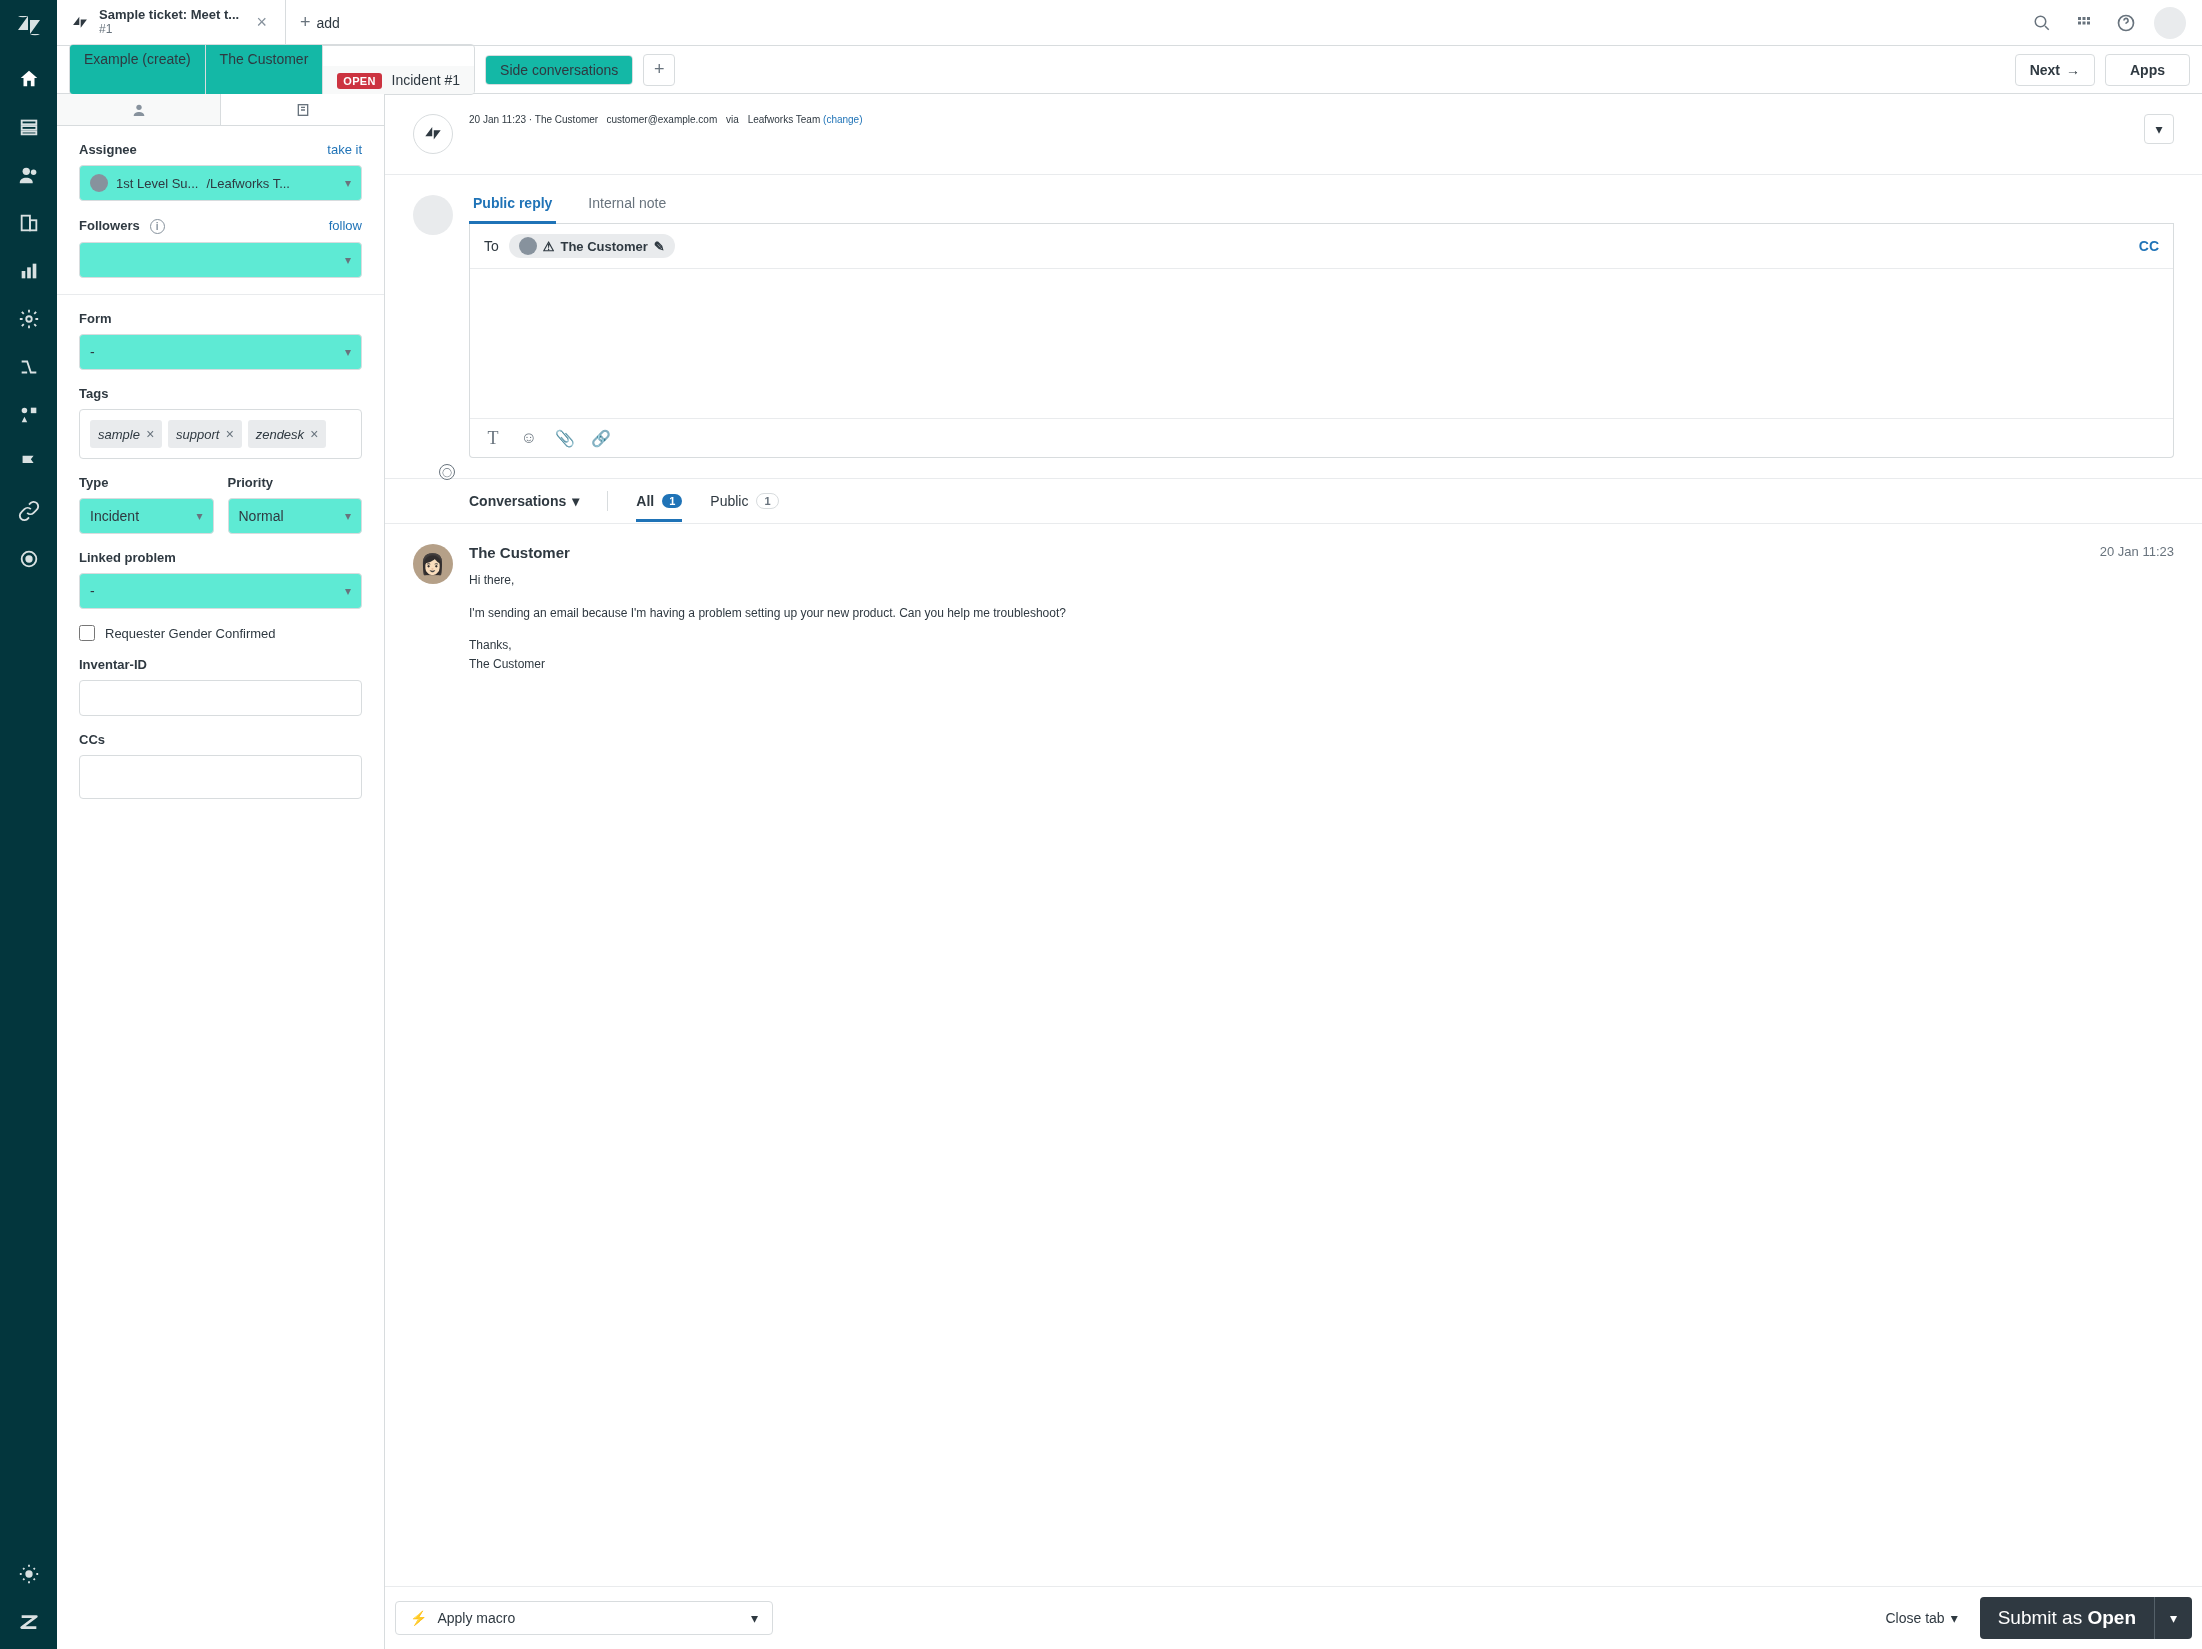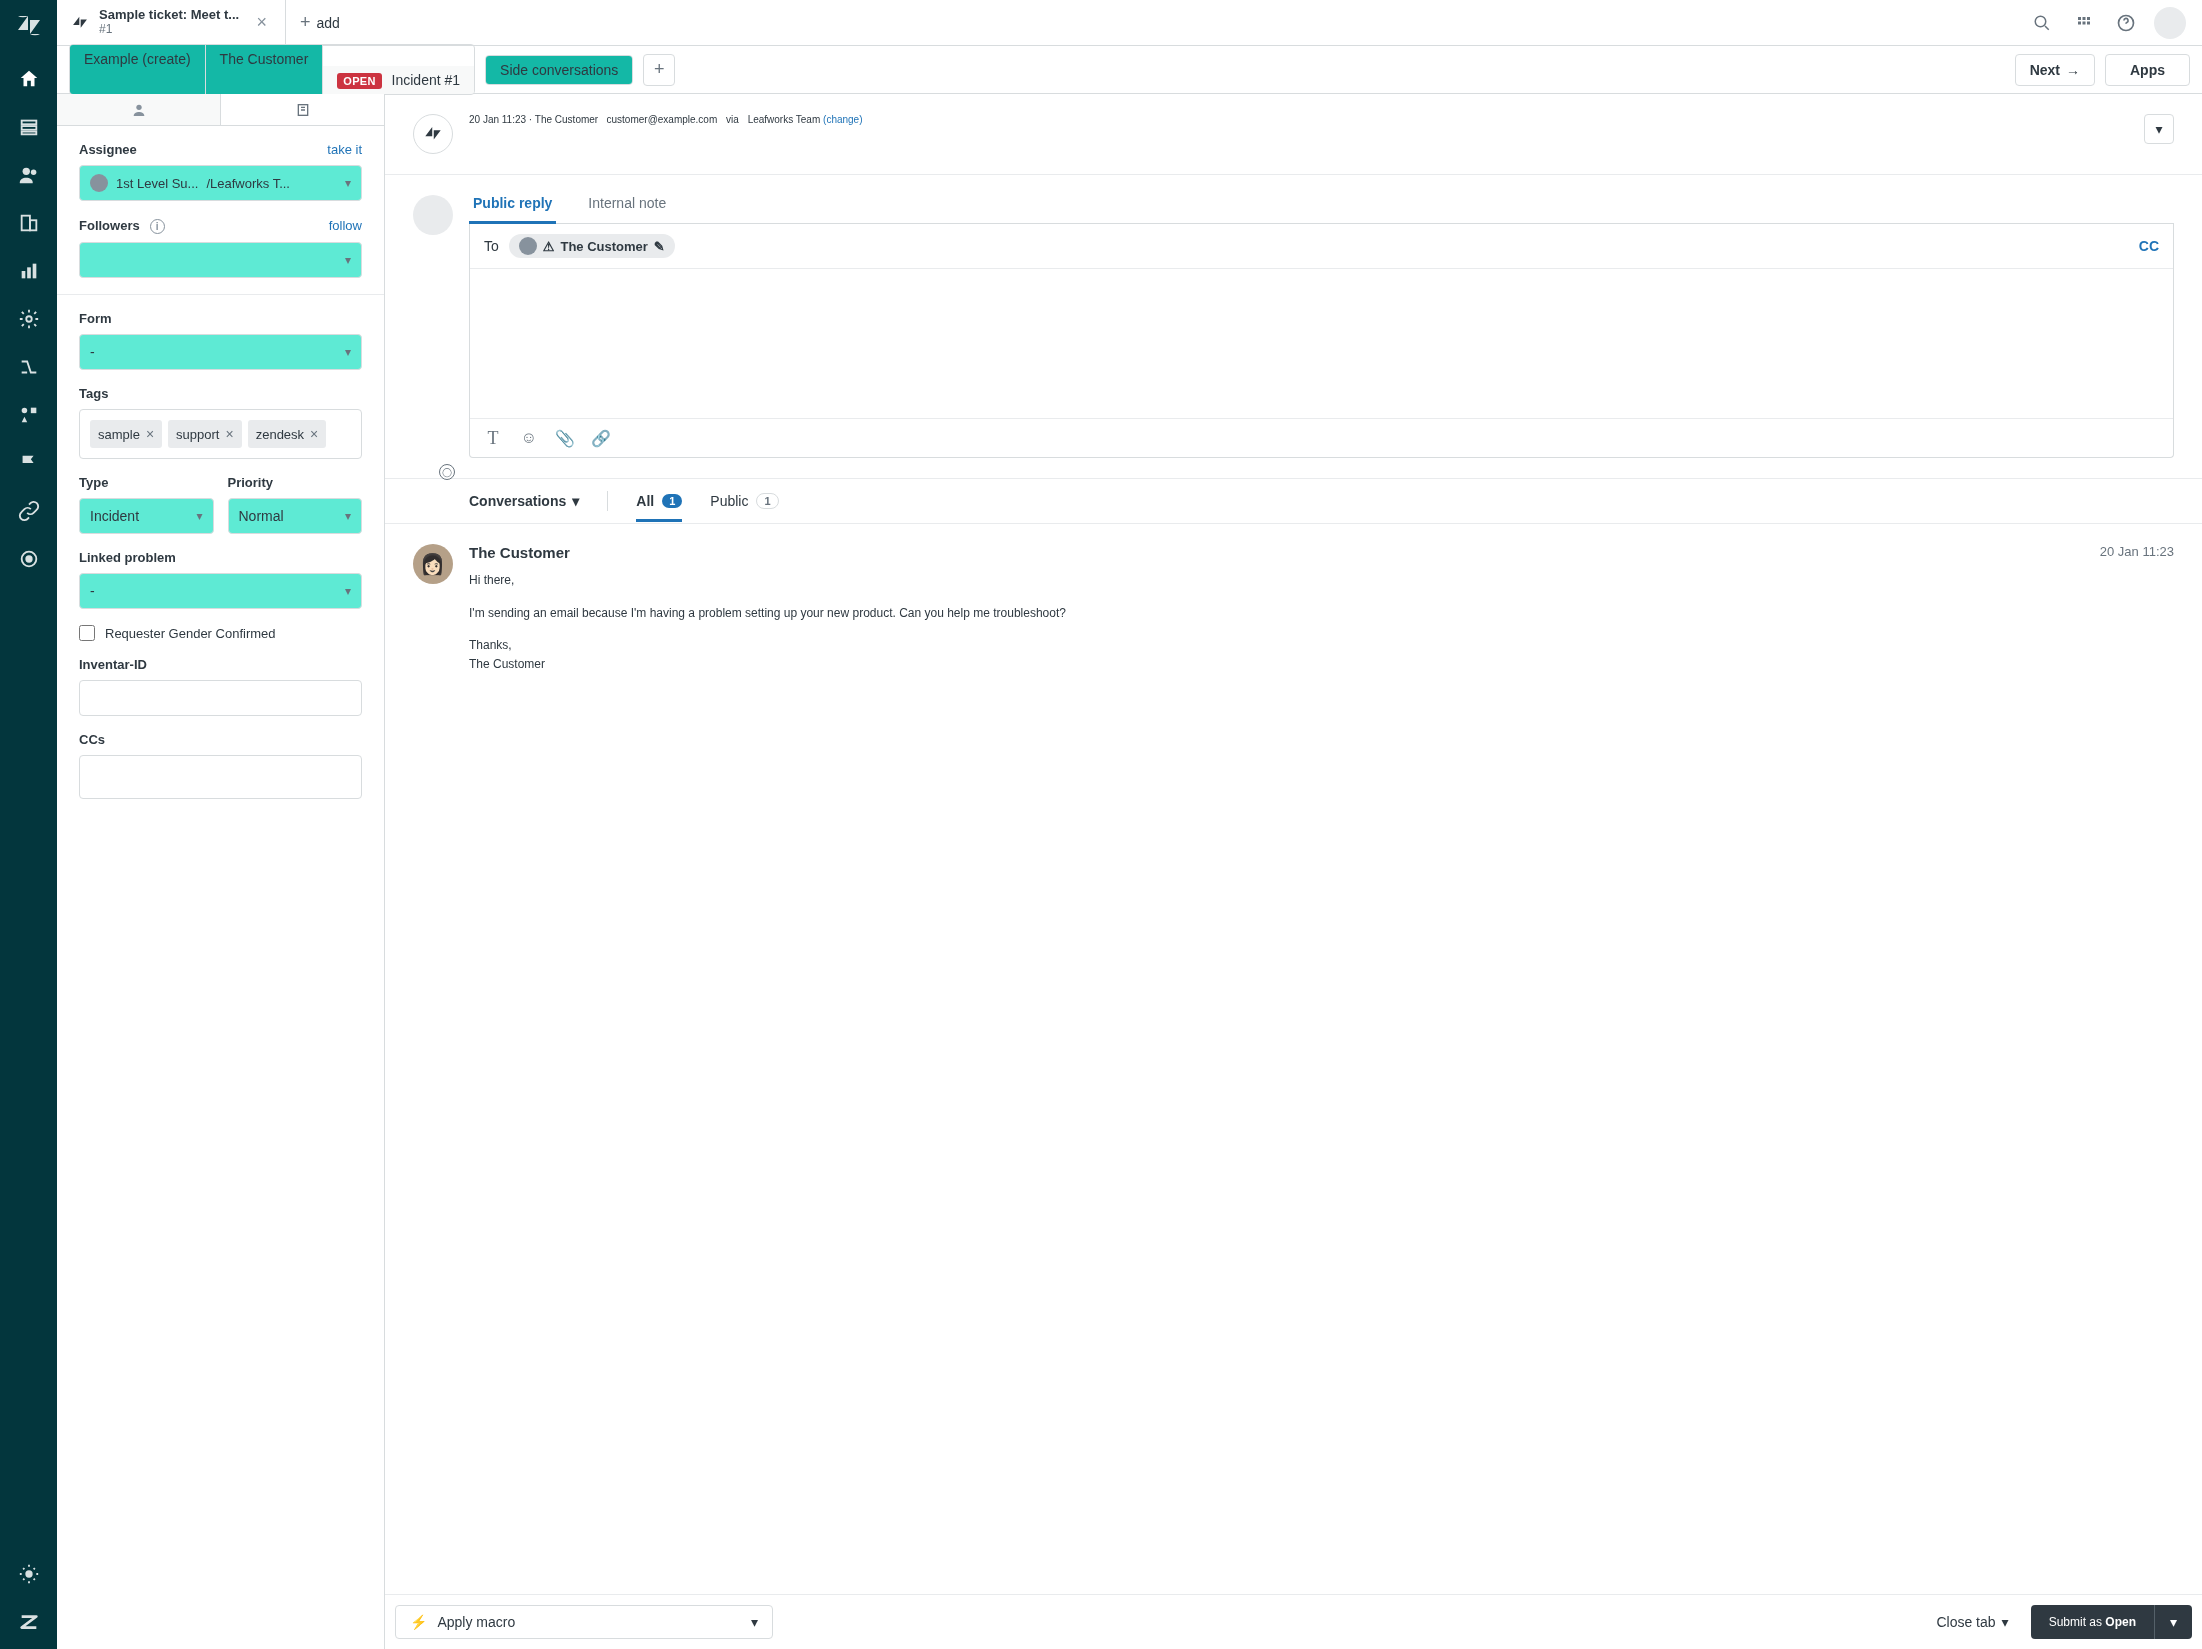--- a/index.html
+++ b/index.html
@@ -58,21 +58,21 @@
     .field-label { font-size: 13px; font-weight: 600; color: #2f3941; }
     .link-action { color: #1f73b7; font-size: 13px; cursor: pointer; }
     .info-icon { width: 15px; height: 15px; border: 1.5px solid #87929d; border-radius: 50%; display: inline-flex; align-items: center; justify-content: center; font-size: 10px; color: #87929d; margin-left: 6px; font-weight: 600; }
     .select-like { border: 1px solid #d8dcde; border-radius: 4px; padding: 8px 10px; display: flex; align-items: center; justify-content: space-between; cursor: pointer; background: #5eead4; min-height: 36px; }
     .select-like .chev { color: #68737d; font-size: 12px; }
     .assignee-row { display: flex; align-items: center; gap: 8px; font-size: 13px; }
     .user-dot { width: 18px; height: 18px; border-radius: 50%; background: #87929d; flex-shrink: 0; }
     .two-col { display: flex; gap: 14px; }
     .two-col > div { flex: 1; }
     .tag-box { border: 1px solid #d8dcde; border-radius: 4px; padding: 10px; display: flex; flex-wrap: wrap; gap: 6px; min-height: 50px; }
-    .tag { background: #e9ebed; padding: 3px 8px; border-radius: 3px; font-size: 13px; display: inline-flex; align-items: center; gap: 6px; }
+    .tag { background: #e9ebed; padding: 3px 8px; border-radius: 3px; font-size: 13px; display: inline-flex; align-items: center; gap: 6px; font-style: italic; }
     .tag .x { color: #68737d; cursor: pointer; font-size: 14px; }
     .checkbox-row { display: flex; align-items: center; gap: 10px; font-size: 13px; margin-top: 4px; }
     .checkbox-row input { width: 16px; height: 16px; }
     .text-input { width: 100%; border: 1px solid #d8dcde; border-radius: 4px; min-height: 36px; padding: 8px; }
     .mt { margin-top: 16px; }
     
     
     .ticket-view { flex: 1; display: flex; flex-direction: column; min-width: 0; min-height: 0; }
     .ticket-header { padding: 20px 28px; border-bottom: 1px solid #e9ebed; display: flex; align-items: flex-start; gap: 16px; }
     .ticket-avatar-wrap { width: 40px; height: 40px; border-radius: 50%; border: 1px solid #d8dcde; display: flex; align-items: center; justify-content: center; flex-shrink: 0; }
@@ -121,21 +121,21 @@
     .msg-time { color: #68737d; font-size: 13px; }
     .msg-text { font-size: 12px; line-height: 1.55; color: #2f3941; }
     .msg-text p { margin-bottom: 14px; }
     
     .footer-bar { display: flex; align-items: center; justify-content: space-between; padding: 10px 10px 10px 10px; border-top: 1px solid #e9ebed; }
     .macro-btn { flex: 0 0 378px; border: 1px solid #d8dcde; border-radius: 4px; padding: 8px 14px; display: flex; align-items: center; gap: 10px; cursor: pointer; justify-content: space-between; }
     .macro-left { display: flex; align-items: center; gap: 10px; }
     .footer-right { display: flex; align-items: center; gap: 16px; }
     .close-tab-btn { display: flex; align-items: center; gap: 6px; cursor: pointer; padding: 8px 6px; }
     .submit-group { display: flex; }
-    .submit-btn { background: #2f3941; color: #fff; padding: 10px 18px; border-radius: 4px 0 0 4px; cursor: pointer; font-size: 12px; }
+    .submit-btn { background: #2f3941; color: #fff; padding: 10px 18px; border-radius: 4px 0 0 4px; cursor: pointer; font-size: 19px; }
     .submit-btn strong { font-weight: 700; }
     .submit-more { background: #2f3941; color: #fff; width: 38px; display: flex; align-items: center; justify-content: center; border-radius: 0 4px 4px 0; border-left: 1px solid #556169; cursor: pointer; }
     
     svg { display: block; }
   </style>
 </head>
 <body>
 
 <div class="nav-rail">
   <div class="nav-logo nav-item">

